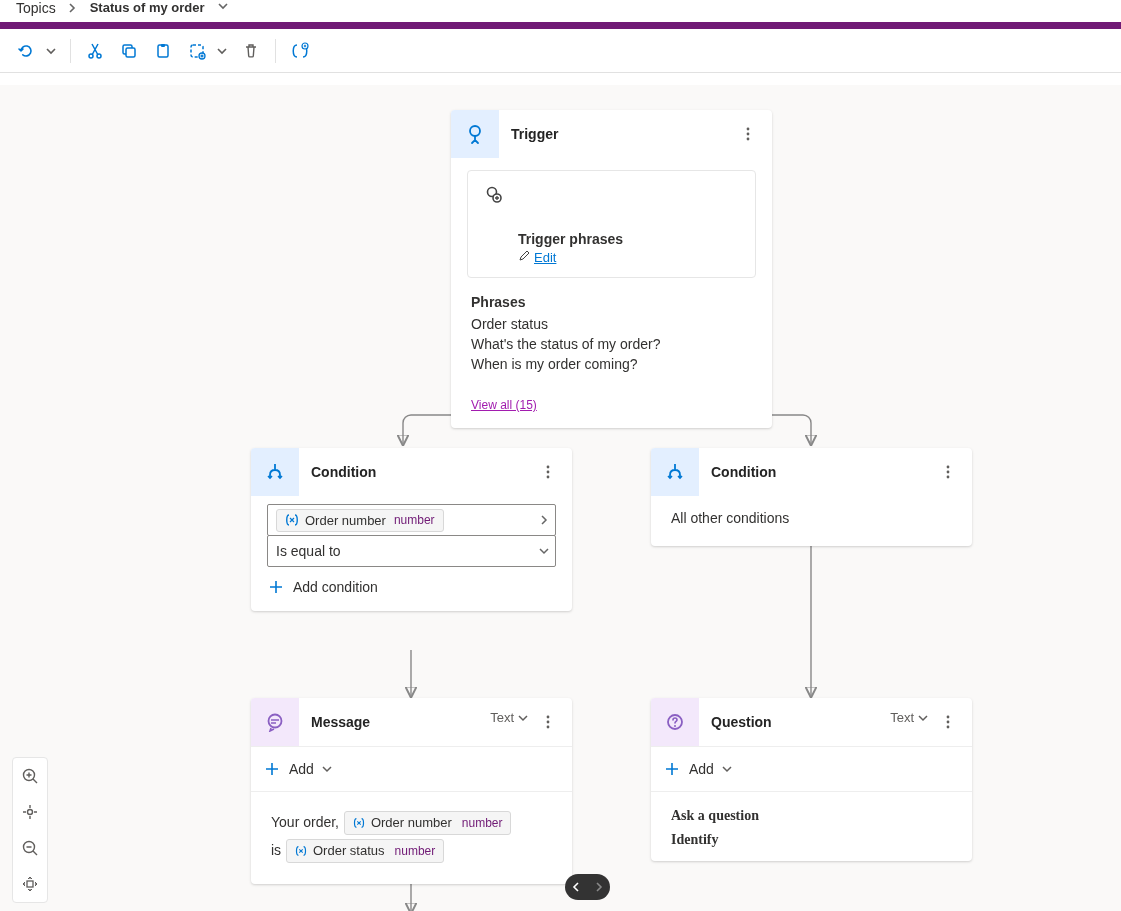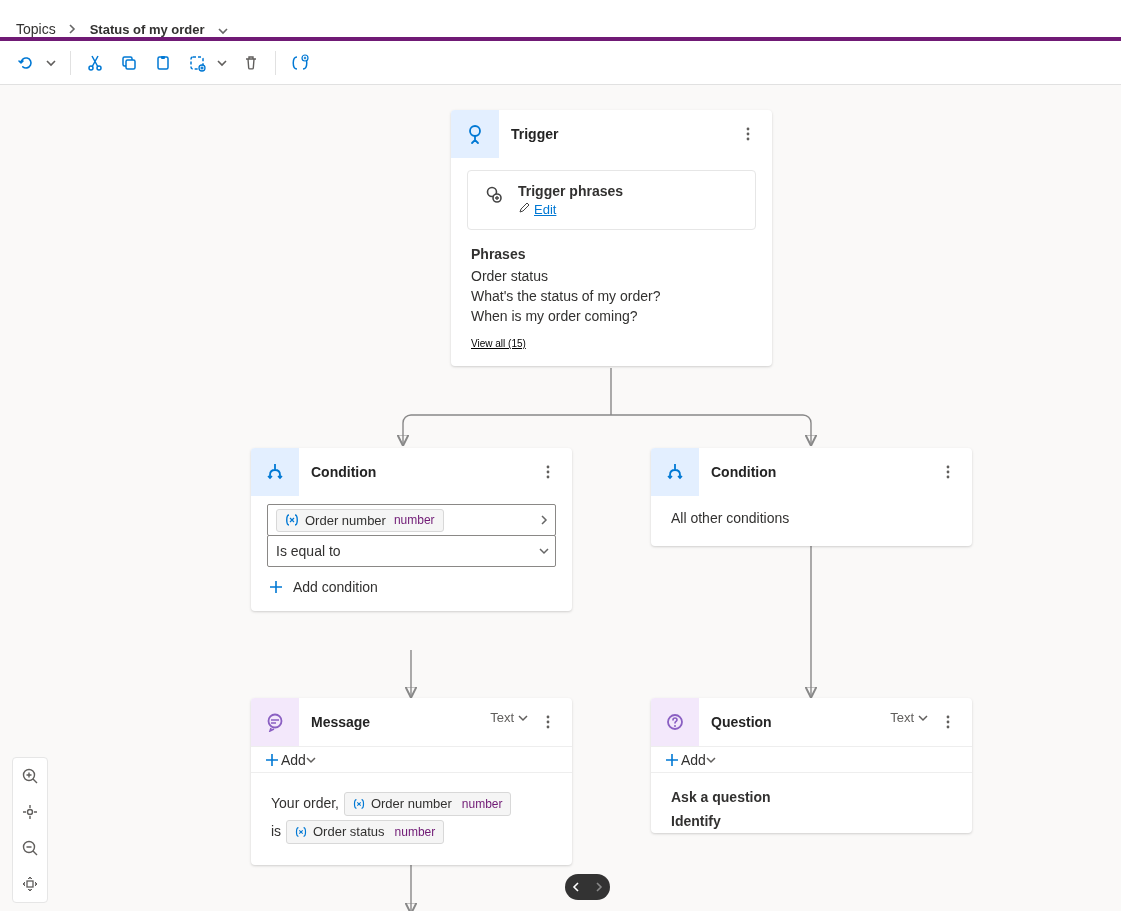--- a/index.html
+++ b/index.html
@@ -1,20 +1,20 @@
 <!DOCTYPE html>
 <html><head>
 <meta charset="utf-8">
 <style>
   * { box-sizing: border-box; }
   html, body { margin:0; padding:0; font-family: "Segoe UI", -apple-system, BlinkMacSystemFont, sans-serif; font-size:14px; color:#323130; background:#fff; }
   body { width:1121px; height:911px; overflow:hidden; position:relative; }
 
   
-  .crumb-bar { height:41px; border-bottom:4px solid #701a75; display:flex; align-items:flex-end; padding:0 16px; gap:12px; }
+  .crumb-bar { height:29px; border-bottom:7px solid #701a75; display:flex; align-items:flex-start; padding:0 16px; gap:12px; }
   .crumb-text { font-size:14px; color:#323130; }
   .crumb-title { font-weight:600; font-size:13px; }
   .chev-right { color:#666; }
   .chev-down-sm svg { display:block; }
 
   
   .toolbar { height:44px; border-bottom:1px solid #e1e1e1; display:flex; align-items:center; padding:0 12px; gap:6px; }
   .tb-btn { width:28px; height:28px; display:flex; align-items:center; justify-content:center; border-radius:2px; cursor:pointer; color:#0078d4; }
   .tb-btn.muted { color:#605e5c; }
   .tb-sep { width:1px; height:24px; background:#e1e1e1; margin:0 4px; }
@@ -37,49 +37,49 @@
   .nh-title { font-weight:700; font-size:14px; flex:1; color:#242424; }
   .nh-right { display:flex; align-items:flex-start; gap:8px; color:#605e5c; }
   .pill-text { font-size:13px; display:flex; align-items:center; gap:4px; cursor:pointer;}
   .more-btn { width:24px; height:24px; display:flex; align-items:center; justify-content:center; cursor:pointer; color:#605e5c; }
 
   
   .trigger-body { padding:12px 16px 16px; }
   .inner-card { border:1px solid #e6e6e6; border-radius:4px; padding:12px 14px; display:flex; gap:12px; align-items:flex-start;}
   .ic-icon { width:24px; height:24px; display:flex; align-items:center; justify-content:center; color:#444;}
   .ic-body { flex:1; }
-  .ic-title { font-weight:600; font-size:14px; margin-bottom:2px;}
+  .ic-title { font-weight:600; font-size:14px; margin-bottom:2px;margin-top:48px;}
   .edit-link { color:#0078d4; text-decoration:underline; display:inline-flex; align-items:center; gap:4px; font-size:13px; cursor:pointer;}
   .pen { display:inline-block; }
   .phrases-block { padding:10px 4px 0; }
   .phrases-head { font-weight:600; margin:6px 0 6px; }
   .phrase-line { margin:4px 0; font-size:14px; color:#323130;}
-  .view-all { color:#000000; text-decoration:underline; cursor:pointer; font-size:10px; margin-top:10px; display:inline-block;}
+  .view-all { color:#a21caf; text-decoration:underline; cursor:pointer; font-size:12px; margin-top:22px; display:inline-block;}
 
   
   .cond-body { padding:8px 16px 16px; }
   .field-row { border:1px solid #8a8886; border-radius:2px; height:32px; display:flex; align-items:center; padding:0 8px; margin-top:-1px; position:relative; background:#fff;}
   .field-row:first-child { margin-top:0;}
   .var-chip { display:flex; align-items:center; gap:6px; border:1px solid #d8d8d8; background:#f5f5f5; border-radius:3px; padding:3px 8px; font-size:13px; }
   .var-icon { color:#0078d4; display:flex; align-items:center;}
   .var-type { color:#701a75; font-size:12px; margin-left:2px; }
   .chev-right-sm { position:absolute; right:6px; color:#666; }
   .operator-row { }
   .op-text { font-size:14px; }
   .chev-down-field { position:absolute; right:6px; color:#666;}
   .add-cond { display:flex; align-items:center; gap:8px; color:#323130; margin-top:12px; cursor:pointer; font-size:14px;}
   .plus-icon { color:#0078d4; font-size:18px; width:18px; display:flex; align-items:center; justify-content:center;}
   .cond-simple-body { padding:14px 20px 20px; font-size:14px; color:#323130;}
 
   
-  .add-bar { height:27px; border-top:1px solid #eee; border-bottom:1px solid #eee; display:flex; align-items:center; padding:0 12px; gap:0; color:#323130; cursor:pointer; font-size:14px;}
+  .add-bar { height:46px; border-top:1px solid #eee; border-bottom:1px solid #eee; display:flex; align-items:center; padding:0 12px; gap:8px; color:#323130; cursor:pointer; font-size:14px;}
   .msg-body { padding:16px 20px 20px; font-size:14px; line-height:28px;}
   .inline-chip { display:inline-flex; align-items:center; gap:6px; border:1px solid #d8d8d8; background:#f5f5f5; border-radius:3px; padding:0 8px; height:24px; font-size:13px; vertical-align:middle; margin:0 1px;}
   .inline-chip .var-type { margin-left:4px;}
-  .q-body { padding:16px 20px 4px; }
+  .q-body { padding:16px 20px 13px;font-family:Liberation Serif, serif; }
   .q-head { font-weight:600; margin-bottom:8px; font-size:14px;}
   .q-text { font-size:14px; line-height:20px; margin:0 0 20px 10px; color:#323130; max-width:260px;}
   .identify-head { font-weight:600; font-size:14px; }
 
   
   .pager { position:absolute; width:45px; height:26px; background:#333; border-radius:13px; display:flex; align-items:center; justify-content:space-between; padding:0 6px; color:#fff; cursor:pointer;}
   .pager svg { display:block; }
 
   
   .connectors { position:absolute; inset:0; pointer-events:none; }

